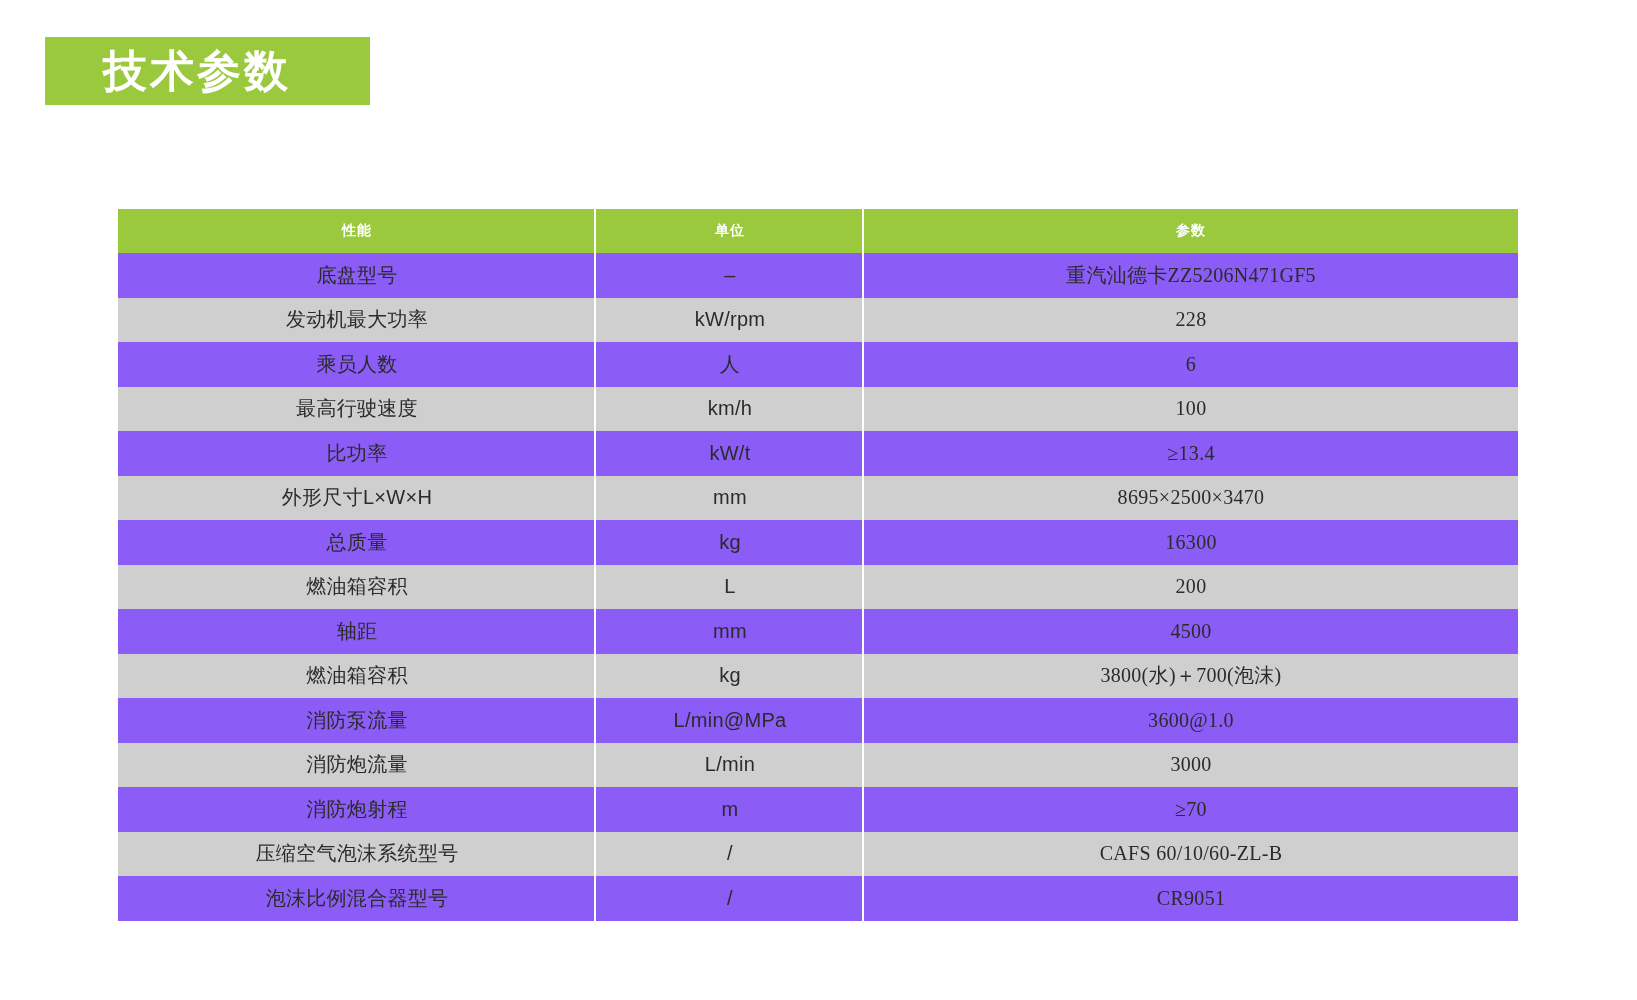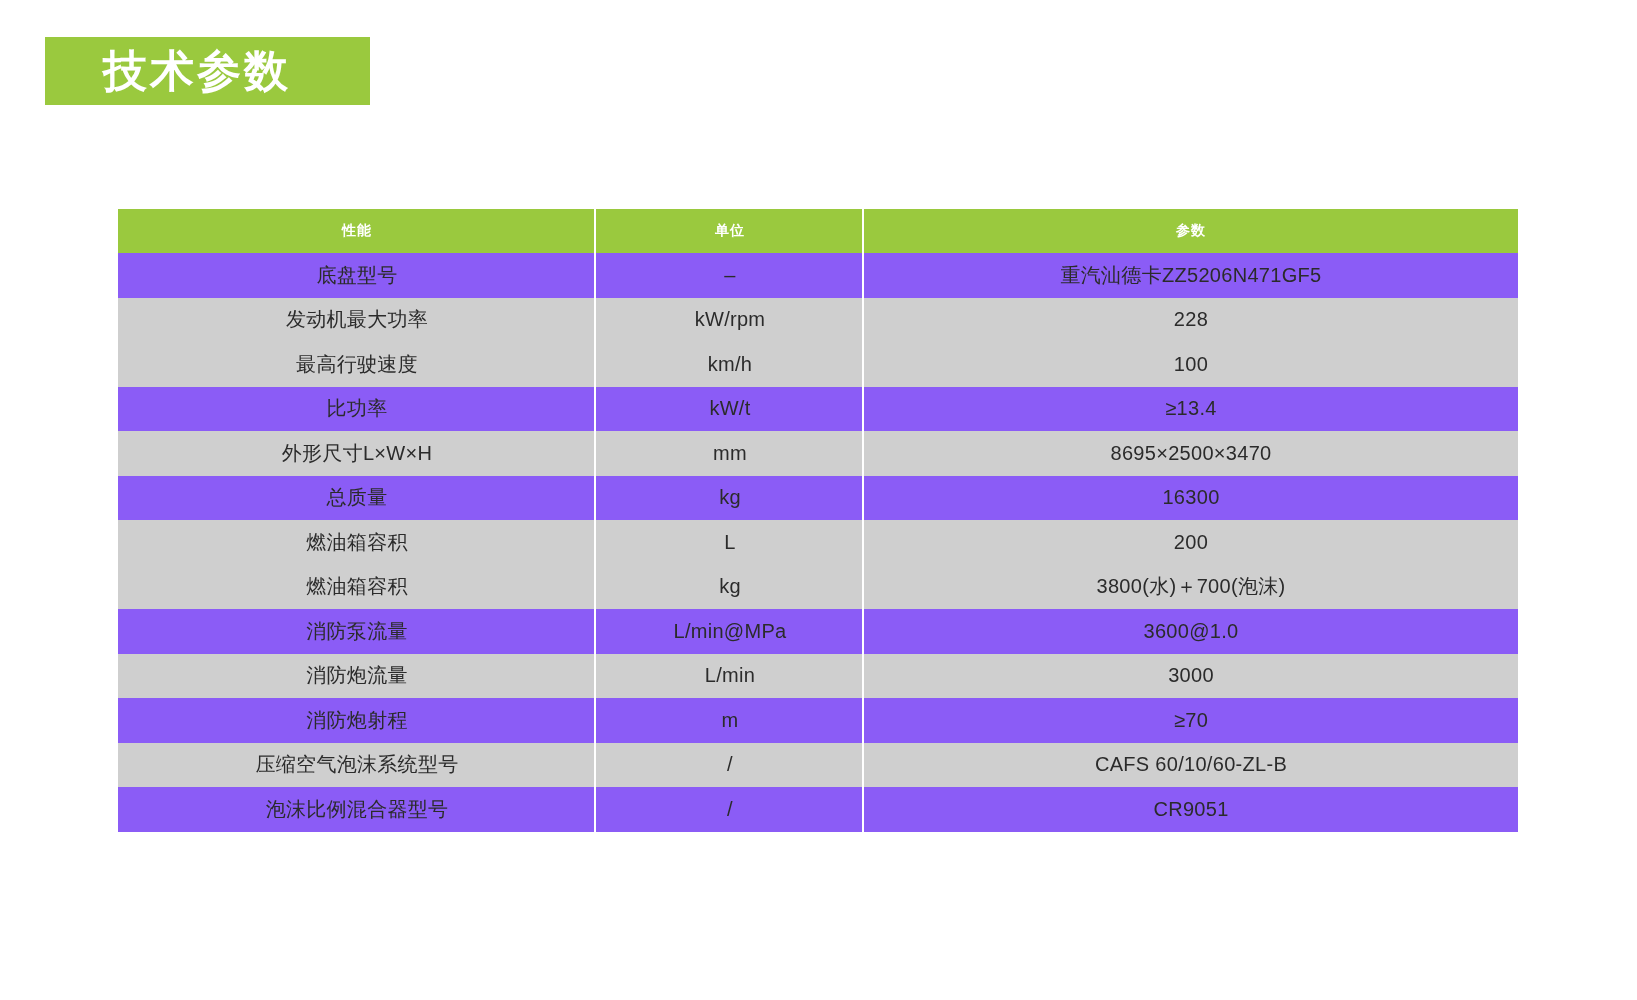--- a/index.html
+++ b/index.html
@@ -76,20 +76,21 @@
     margin-top: 47px;
   }
   .spec-table tbody td.col-perf,
   .spec-table tbody td.col-unit,
   .spec-table tbody td.col-param {
     
     box-shadow: inset -2px 0 0 #ffffff;
   }
   .spec-table tbody td.col-param {
     box-shadow: none;
+    font-family: Liberation Serif, serif;
   }
   .spec-table thead th.h-perf,
   .spec-table thead th.h-unit {
     box-shadow: inset -2px 0 0 #ffffff;
   }
 </style>
 </head>
 <body>
 
 <div class="page">
@@ -115,20 +116,25 @@
       <tr class="odd">
         <td class="col-perf">底盘型号</td>
         <td class="col-unit">–</td>
         <td class="col-param">重汽汕德卡ZZ5206N471GF5</td>
       </tr>
       <tr class="even">
         <td class="col-perf">发动机最大功率</td>
         <td class="col-unit">kW/rpm</td>
         <td class="col-param">228</td>
       </tr>
+      <tr class="odd">
+        <td class="col-perf">乘员人数</td>
+        <td class="col-unit">人</td>
+        <td class="col-param">6</td>
+      </tr>
       <tr class="even">
         <td class="col-perf">最高行驶速度</td>
         <td class="col-unit">km/h</td>
         <td class="col-param">100</td>
       </tr>
       <tr class="odd">
         <td class="col-perf">比功率</td>
         <td class="col-unit">kW/t</td>
         <td class="col-param">≥13.4</td>
       </tr>
@@ -139,20 +145,25 @@
       </tr>
       <tr class="odd">
         <td class="col-perf">总质量</td>
         <td class="col-unit">kg</td>
         <td class="col-param">16300</td>
       </tr>
       <tr class="even">
         <td class="col-perf">燃油箱容积</td>
         <td class="col-unit">L</td>
         <td class="col-param">200</td>
+      </tr>
+      <tr class="odd">
+        <td class="col-perf">轴距</td>
+        <td class="col-unit">mm</td>
+        <td class="col-param">4500</td>
       </tr>
       <tr class="even">
         <td class="col-perf">燃油箱容积</td>
         <td class="col-unit">kg</td>
         <td class="col-param">3800(水)＋700(泡沫)</td>
       </tr>
       <tr class="odd">
         <td class="col-perf">消防泵流量</td>
         <td class="col-unit">L/min@MPa</td>
         <td class="col-param">3600@1.0</td>

